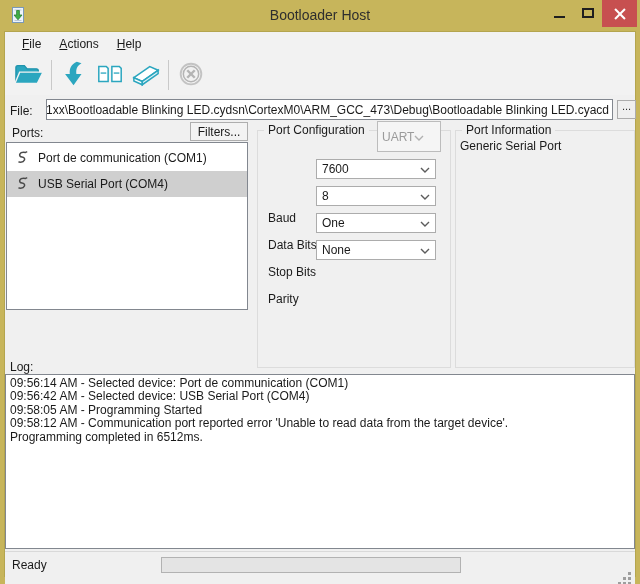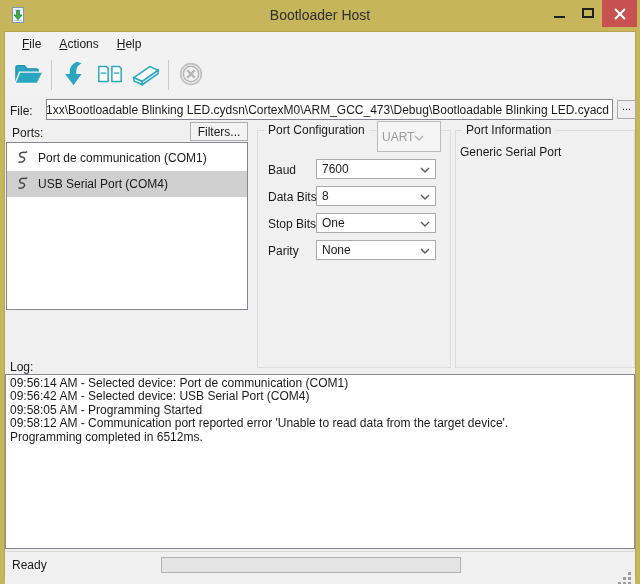--- a/index.html
+++ b/index.html
@@ -51,24 +51,24 @@
   .port-item.selected { background:#cfcfcf; }
   .port-icon { width:16px; height:16px; margin-right:8px; flex:0 0 16px; }
 
   
   .groupbox { position:absolute; border:1px solid #dcdcdc; }
   .gb-config { left:252px; top:98px; width:194px; height:238px; }
   .gb-info   { left:450px; top:98px; width:180px; height:238px; }
   .gb-title { position:absolute; top:-8px; left:6px; background:#f0f0f0; padding:0 4px; color:#1a1a1a; }
   .uart-combo { position:absolute; top:-10px; left:119px; width:64px; height:31px; background:#f5f5f5; border:1px solid #bcbcbc;
                 color:#9b9b9b; display:flex; align-items:center; padding:0 4px; }
-  .cfg-row-label { position:absolute; left:10px; }
+  .cfg-row-label { position:absolute; left:10px;margin-top:48px; }
   .cfg-combo { position:absolute; left:58px; width:120px; height:20px; background:#fff; border:1px solid #acacac;
                display:flex; align-items:center; justify-content:space-between; padding:0 5px; }
-  .info-text { position:absolute; left:4px; top:14px; }
+  .info-text { position:absolute; left:4px; top:8px; }
 
   
   .log-label { position:absolute; left:5px; top:328px; }
   .log-box { position:absolute; left:0px; top:342px; width:630px; height:175px; background:#fff; border:1px solid #82878f;
              padding:2px 4px; overflow:hidden; }
   .log-line { line-height:13.4px; white-space:nowrap; }
 
   
   .statusbar { position:absolute; left:0; top:519px; width:630px; height:38px; background:#f0f0f0; border-top:1px solid #d9d9d9; }
   .status-text { position:absolute; left:7px; top:6px; }

